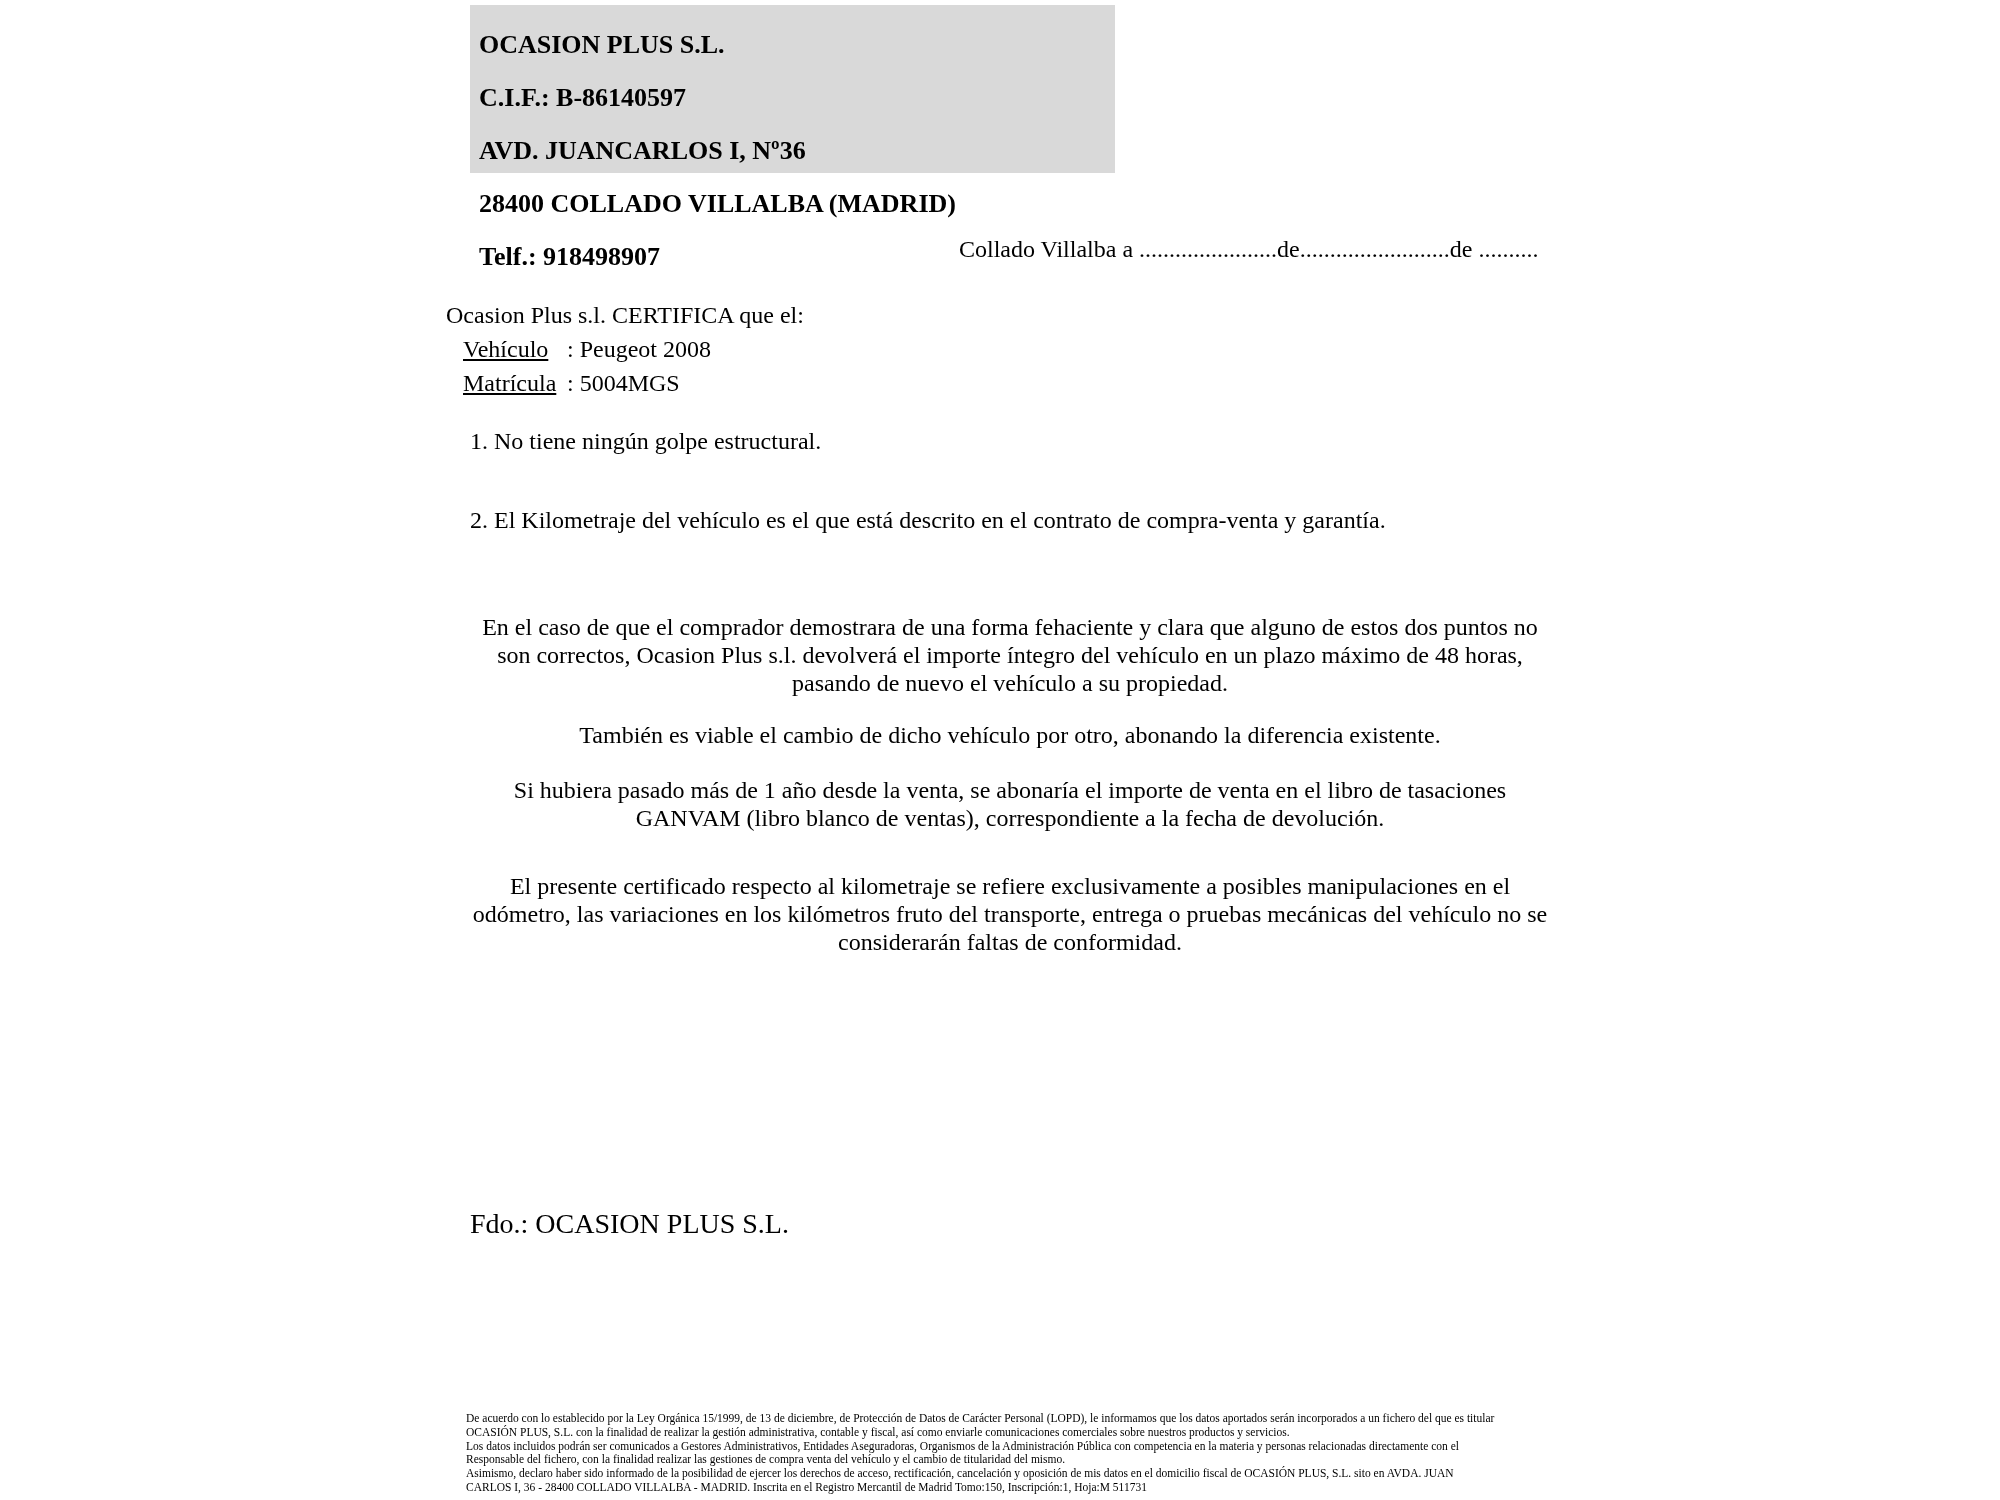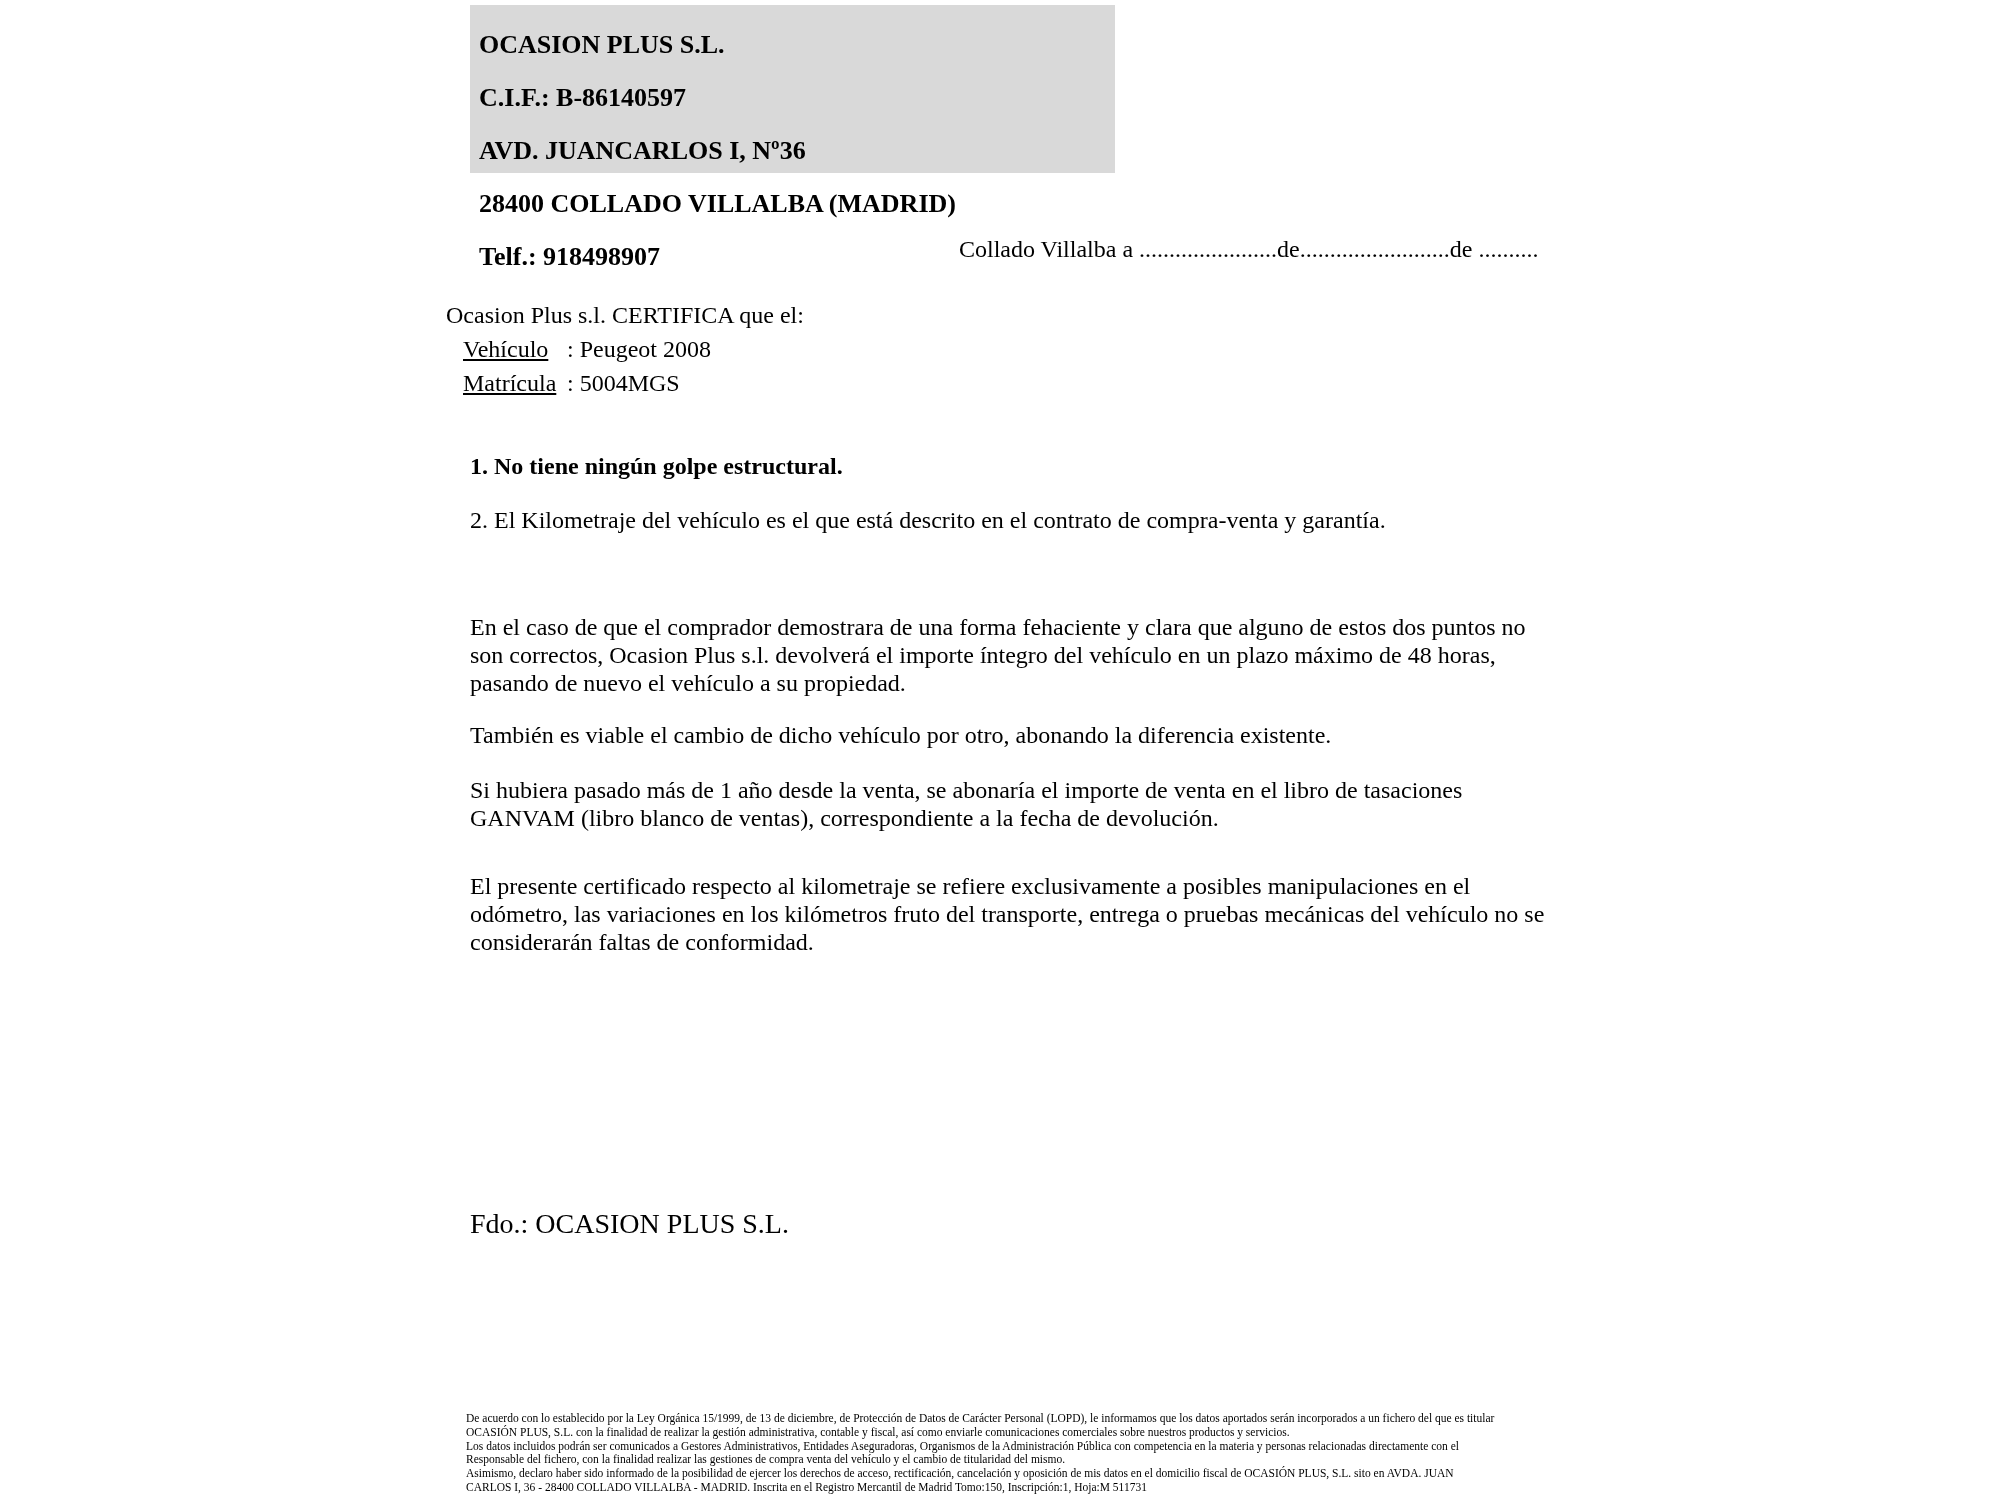--- a/index.html
+++ b/index.html
@@ -54,29 +54,29 @@
     margin-left: 17px;
   }
   .field-sep { display: inline; }
   .point {
     position: absolute;
     left: 470px;
     width: 1080px;
     font-size: 24px;
     line-height: 28px;
   }
-  .point-1 { top: 452px; font-weight: bold; }
+  .point-1 { top: 427px; }
   .point-2 { top: 506px; }
   .para {
     position: absolute;
     left: 470px;
     width: 1080px;
     font-size: 24px;
     line-height: 28px;
-    text-align: left;
+    text-align: center;
   }
   .para-1 { top: 613px; }
   .para-2 { top: 721px; }
   .para-3 { top: 776px; }
   .para-4 { top: 856px; margin-top: 16px; }
   .signature {
     position: absolute;
     left: 470px;
     top: 1208px;
     font-size: 28px;

